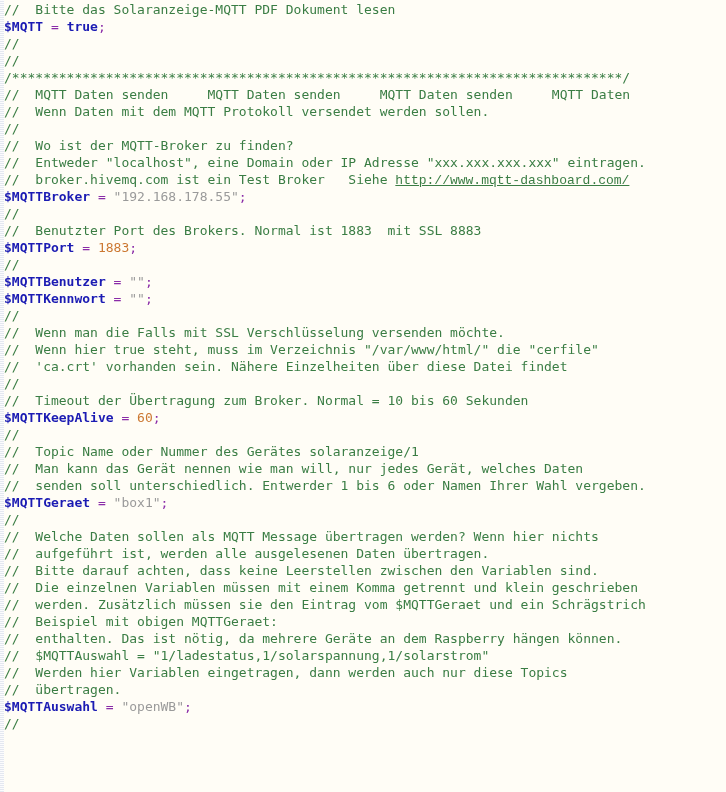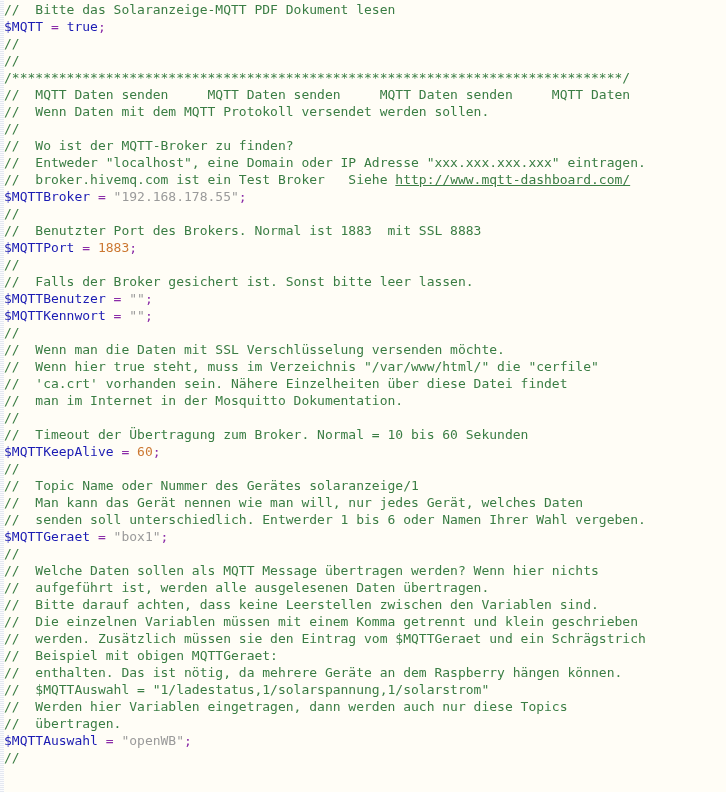--- a/index.html
+++ b/index.html
@@ -52,26 +52,26 @@
     height: 17px;
     line-height: 17px;
     font-size: 13px;
     white-space: pre;
     letter-spacing: 0px;
     font-family: "DejaVu Sans Mono", "Liberation Mono", monospace;
   }
 
   
   .c     { color: #3a7d44; }               
-  .var   { color: #1b1bb3; font-weight: normal; }  
+  .var   { color: #1b1bb3; font-weight: bold; }  
   .op    { color: #8a2ba8; }               
-  .kw    { color: #1b1bb3; font-weight: normal; }  
+  .kw    { color: #1b1bb3; font-weight: bold; }  
   .num   { color: #cc7832; }               
   .str   { color: #9a9a9a; }               
-  .lnk   { color: #3a7d44; text-decoration: underline; }
+  .lnk   { color: #3a7d44; text-decoration: underline; font-family: Liberation Mono, monospace; }
 </style>
 </head>
 <body>
 
 <div id="editor">
   <div id="gutter"></div>
   <div id="code">
       <div class="line"><span class="c">//  Bitte das Solaranzeige-MQTT PDF Dokument lesen</span></div>
       <div class="line"><span class="var">$MQTT</span><span class="op"> = </span><span class="kw">true</span><span class="op">;</span></div>
       <div class="line"><span class="c">//</span></div>
@@ -81,28 +81,26 @@
       <div class="line"><span class="c">//  Wenn Daten mit dem MQTT Protokoll versendet werden sollen.</span></div>
       <div class="line"><span class="c">//</span></div>
       <div class="line"><span class="c">//  Wo ist der MQTT-Broker zu finden?</span></div>
       <div class="line"><span class="c">//  Entweder "localhost", eine Domain oder IP Adresse "xxx.xxx.xxx.xxx" eintragen.</span></div>
       <div class="line"><span class="c">//  broker.hivemq.com ist ein Test Broker   Siehe </span><span class="lnk">http://www.mqtt-dashboard.com/</span></div>
       <div class="line"><span class="var">$MQTTBroker</span><span class="op"> = </span><span class="str">"192.168.178.55"</span><span class="op">;</span></div>
       <div class="line"><span class="c">//</span></div>
       <div class="line"><span class="c">//  Benutzter Port des Brokers. Normal ist 1883  mit SSL 8883</span></div>
       <div class="line"><span class="var">$MQTTPort</span><span class="op"> = </span><span class="num">1883</span><span class="op">;</span></div>
       <div class="line"><span class="c">//</span></div>
-      <div class="line"><span class="c">//  Falls der Broker gesichert ist. Sonst bitte leer lassen.</span></div>
       <div class="line"><span class="var">$MQTTBenutzer</span><span class="op"> = </span><span class="str">""</span><span class="op">;</span></div>
       <div class="line"><span class="var">$MQTTKennwort</span><span class="op"> = </span><span class="str">""</span><span class="op">;</span></div>
       <div class="line"><span class="c">//</span></div>
-      <div class="line"><span class="c">//  Wenn man die Daten mit SSL Verschlüsselung versenden möchte.</span></div>
+      <div class="line"><span class="c">//  Wenn man die Falls mit SSL Verschlüsselung versenden möchte.</span></div>
       <div class="line"><span class="c">//  Wenn hier true steht, muss im Verzeichnis "/var/www/html/" die "cerfile"</span></div>
       <div class="line"><span class="c">//  'ca.crt' vorhanden sein. Nähere Einzelheiten über diese Datei findet</span></div>
-      <div class="line"><span class="c">//  man im Internet in der Mosquitto Dokumentation.</span></div>
       <div class="line"><span class="c">//</span></div>
       <div class="line"><span class="c">//  Timeout der Übertragung zum Broker. Normal = 10 bis 60 Sekunden</span></div>
       <div class="line"><span class="var">$MQTTKeepAlive</span><span class="op"> = </span><span class="num">60</span><span class="op">;</span></div>
       <div class="line"><span class="c">//</span></div>
       <div class="line"><span class="c">//  Topic Name oder Nummer des Gerätes solaranzeige/1</span></div>
       <div class="line"><span class="c">//  Man kann das Gerät nennen wie man will, nur jedes Gerät, welches Daten</span></div>
       <div class="line"><span class="c">//  senden soll unterschiedlich. Entwerder 1 bis 6 oder Namen Ihrer Wahl vergeben.</span></div>
       <div class="line"><span class="var">$MQTTGeraet</span><span class="op"> = </span><span class="str">"box1"</span><span class="op">;</span></div>
       <div class="line"><span class="c">//</span></div>
       <div class="line"><span class="c">//  Welche Daten sollen als MQTT Message übertragen werden? Wenn hier nichts</span></div>

